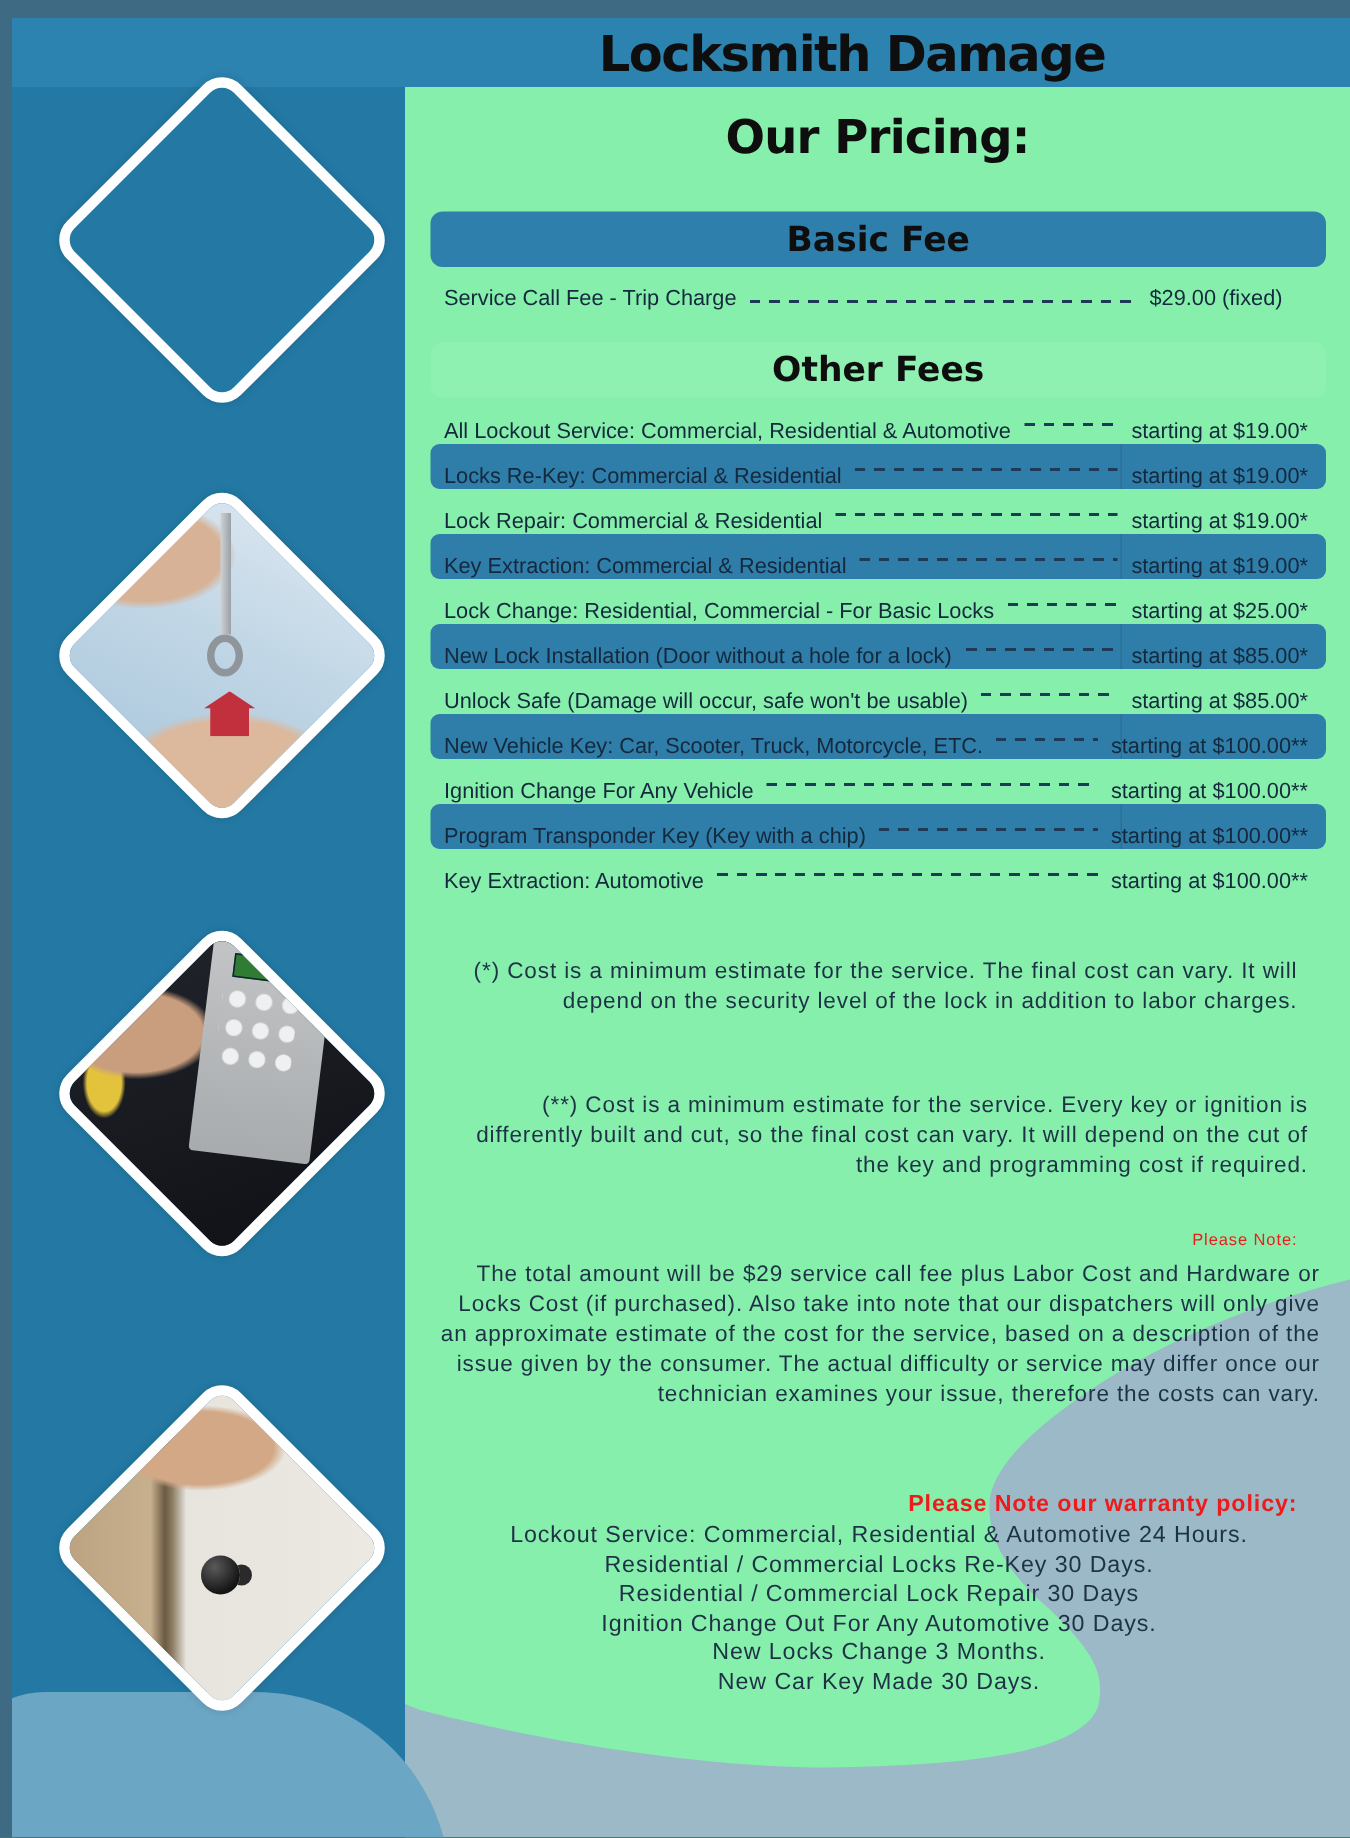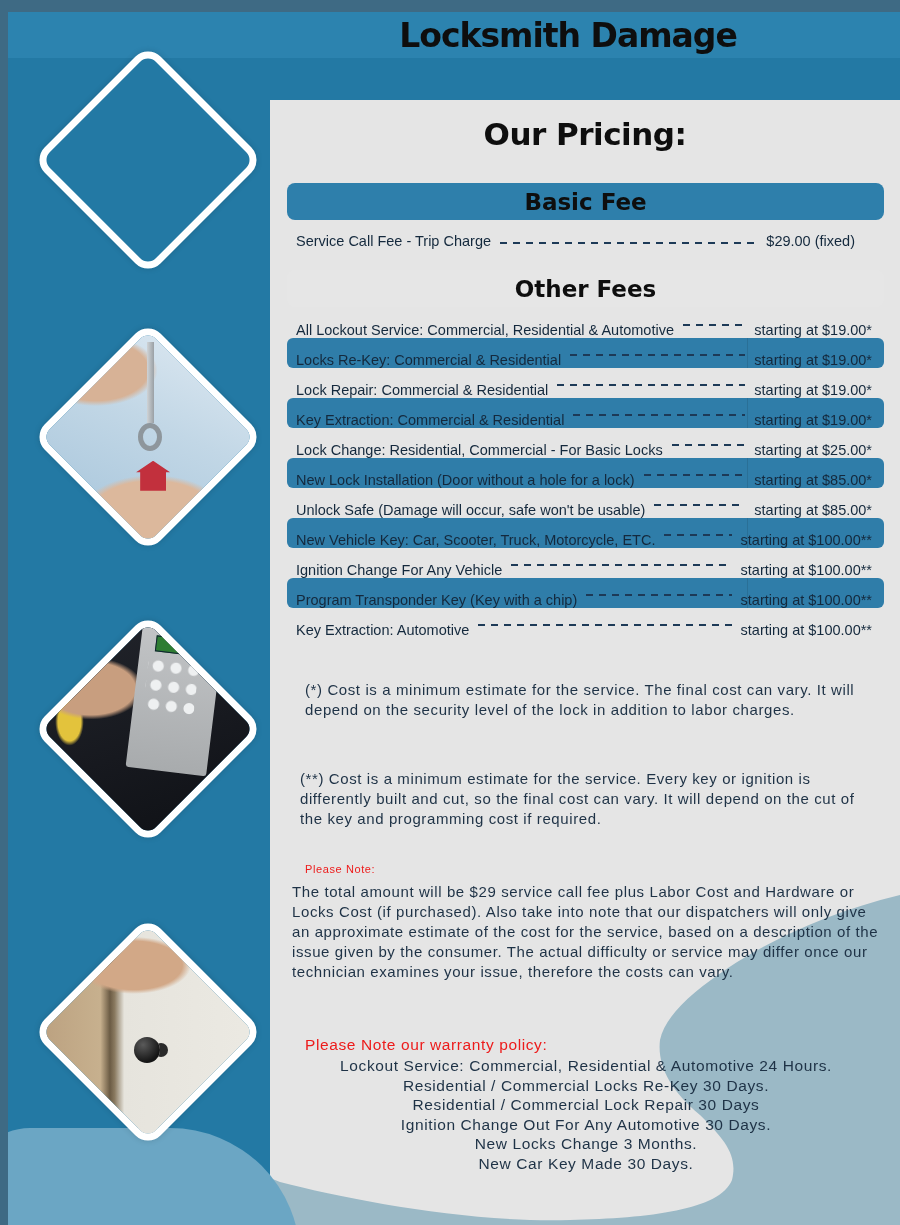--- a/index.html
+++ b/index.html
@@ -15,21 +15,21 @@
   
   .title-band{
     position:absolute;left:0;top:12px;width:100%;height:46px;background:#2c83af;z-index:1;
     display:flex;align-items:center;justify-content:center;padding-left:236px;box-sizing:border-box;
   }
   .title-band h1{
     margin:0;font-family:"DejaVu Sans", sans-serif;font-weight:800;
     font-size:33px;letter-spacing:-1px;color:#0e0e0e;
   }
   
-  .panel{position:absolute;left:270px;top:58px;right:0;bottom:0;background:#e5e5e5;z-index:0;margin-top:42px;}
+  .panel{position:absolute;left:270px;top:58px;right:0;bottom:0;background:#86efac;z-index:0;}
   .blob-svg{position:absolute;left:0;top:0;width:630px;height:1167px;z-index:0;}
   .panel-content{position:absolute;inset:0;z-index:1;}
 
   .pricing-title{
     position:absolute;left:0;top:16px;width:100%;text-align:center;
     font-family:"DejaVu Sans", sans-serif;font-weight:800;font-size:31px;
     letter-spacing:-0.5px;color:#0e0e0e;margin:0;
   }
   .section-band{
     position:absolute;left:17px;right:16px;height:37px;border-radius:8px;
@@ -51,29 +51,29 @@
   .fee-row.banded{background:#2f7da9;border-radius:6px;}
   .fee-row.banded::after{
     content:"";position:absolute;left:460px;top:0;bottom:0;width:1px;background:rgba(0,0,0,0.10);
   }
   .fee-label,.fee-price{font-size:14.5px;color:#14293d;white-space:nowrap;}
   .dashes{
     flex:1 1 auto;height:2px;margin:0 9px;align-self:center;position:relative;top:2px;
     background:repeating-linear-gradient(to right,#1d3a57 0 7px,transparent 7px 13px);
   }
   .note-block{
-    position:absolute;text-align:left;color:#1e3246;
+    position:absolute;text-align:right;color:#1e3246;
     font-size:15px;letter-spacing:0.6px;line-height:1.34;
   }
   .fn1{top:580px;left:35px;width:560px;}
   .fn2{top:669px;left:30px;width:572px;}
   .red-head{color:#ed1b1b;letter-spacing:0.6px;font-size:11px;}
   .note-head{top:762px;left:35px;width:560px;}
   .note-body{top:782px;left:22px;width:588px;}
-  .warranty-head{top:935px;left:35px;width:560px;font-weight:normal;font-size:15.5px;}
+  .warranty-head{top:935px;left:35px;width:560px;font-weight:bold;font-size:15.5px;}
   .warranty-lines{position:absolute;top:956px;left:22px;width:588px;text-align:center;}
   .warranty-line{font-size:15.5px;letter-spacing:0.6px;line-height:1.26;color:#1e3246;}
 
   
   .bl-blob{
     position:absolute;left:-30px;top:1128px;width:330px;height:140px;background:#6ba6c4;
     border-radius:60px 130px 0 0;z-index:2;
   }
 
   

